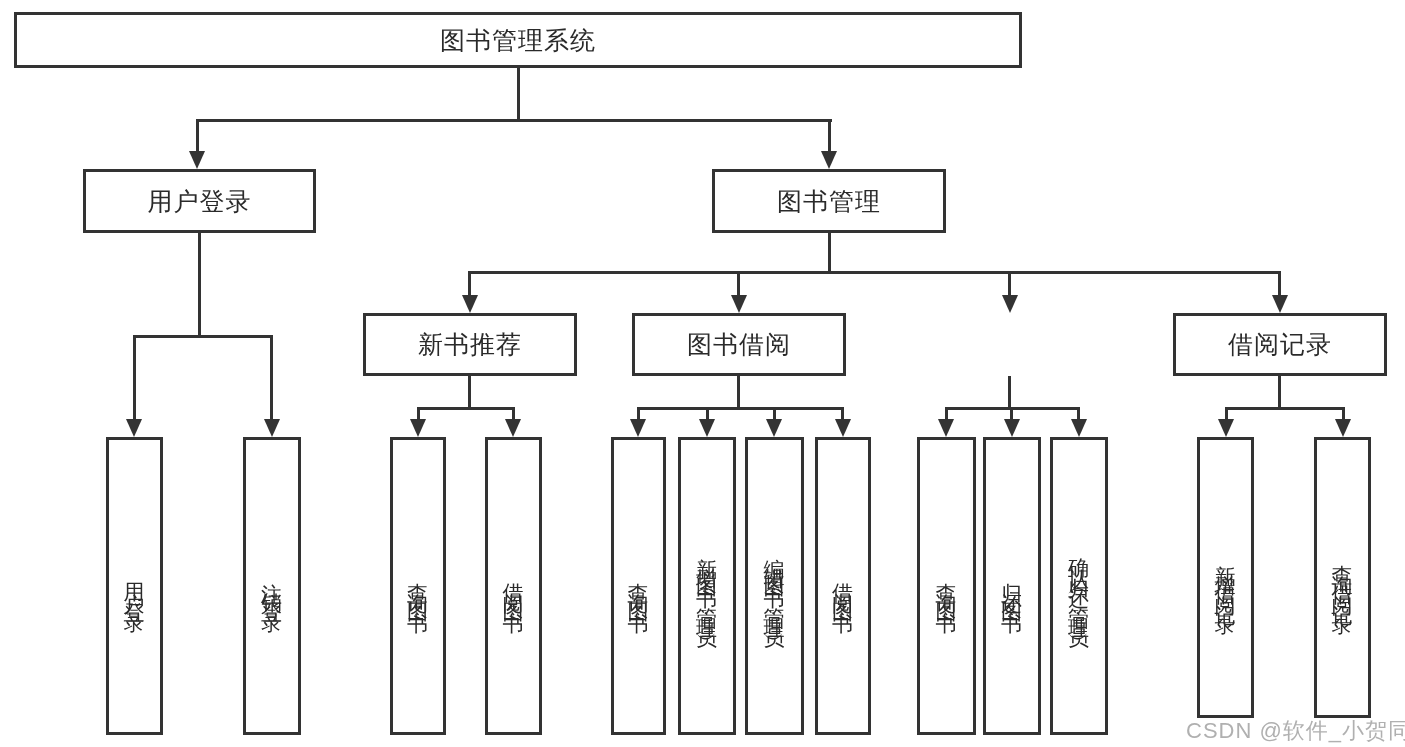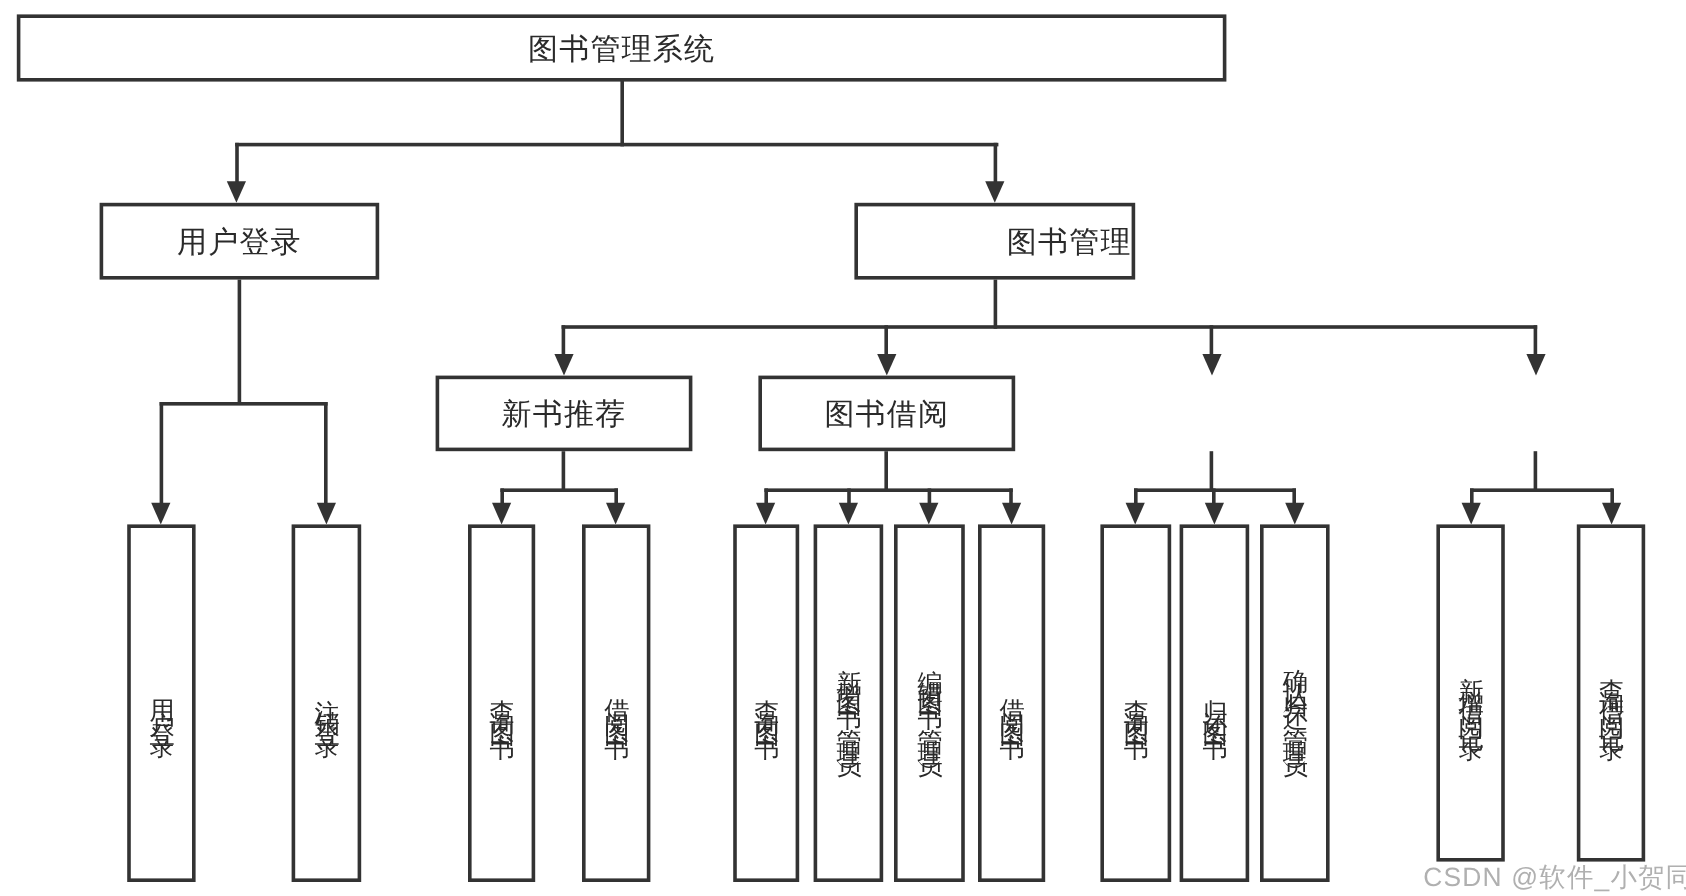--- a/index.html
+++ b/index.html
@@ -70,21 +70,21 @@
   <div class="vl" style="left:517px;top:66px;height:56px;"></div>
   <div class="hl" style="left:196px;top:119px;width:636px;"></div>
   <div class="vl" style="left:196px;top:119px;height:35px;"></div>
   <div class="arrow" style="left:189px;top:151px;"></div>
   <div class="vl" style="left:828px;top:119px;height:35px;"></div>
   <div class="arrow" style="left:821px;top:151px;"></div>
 
   <div class="box-h" style="left:83px;top:169px;width:233px;height:64px;">
     <span>用户登录</span>
   </div>
-  <div class="box-h" style="left:712px;top:169px;width:234px;height:64px;justify-content:flex-end;">
+  <div class="box-h" style="left:712px;top:169px;width:234px;height:64px;">
     <span>图书管理</span>
   </div>
 
   <div class="vl" style="left:198px;top:233px;height:104px;"></div>
   <div class="hl" style="left:133px;top:335px;width:140px;"></div>
   <div class="vl" style="left:133px;top:335px;height:88px;"></div>
   <div class="arrow" style="left:126px;top:419px;"></div>
   <div class="vl" style="left:270px;top:335px;height:88px;"></div>
   <div class="arrow" style="left:264px;top:419px;"></div>
 
@@ -97,20 +97,23 @@
   <div class="vl" style="left:1008px;top:271px;height:28px;"></div>
   <div class="arrow" style="left:1002px;top:295px;"></div>
   <div class="vl" style="left:1278px;top:271px;height:28px;"></div>
   <div class="arrow" style="left:1272px;top:295px;"></div>
 
   <div class="box-h" style="left:363px;top:313px;width:214px;height:63px;">
     <span>新书推荐</span>
   </div>
   <div class="box-h" style="left:632px;top:313px;width:214px;height:63px;">
     <span>图书借阅</span>
+  </div>
+  <div class="box-h" style="left:1173px;top:313px;width:214px;height:63px;">
+    <span>借阅记录</span>
   </div>
 
   <div class="vl" style="left:468px;top:376px;height:34px;"></div>
   <div class="hl" style="left:417px;top:407px;width:98px;"></div>
   <div class="vl" style="left:417px;top:407px;height:16px;"></div>
   <div class="arrow" style="left:410px;top:419px;"></div>
   <div class="vl" style="left:512px;top:407px;height:16px;"></div>
   <div class="arrow" style="left:505px;top:419px;"></div>
 
   <div class="vl" style="left:737px;top:376px;height:34px;"></div>

